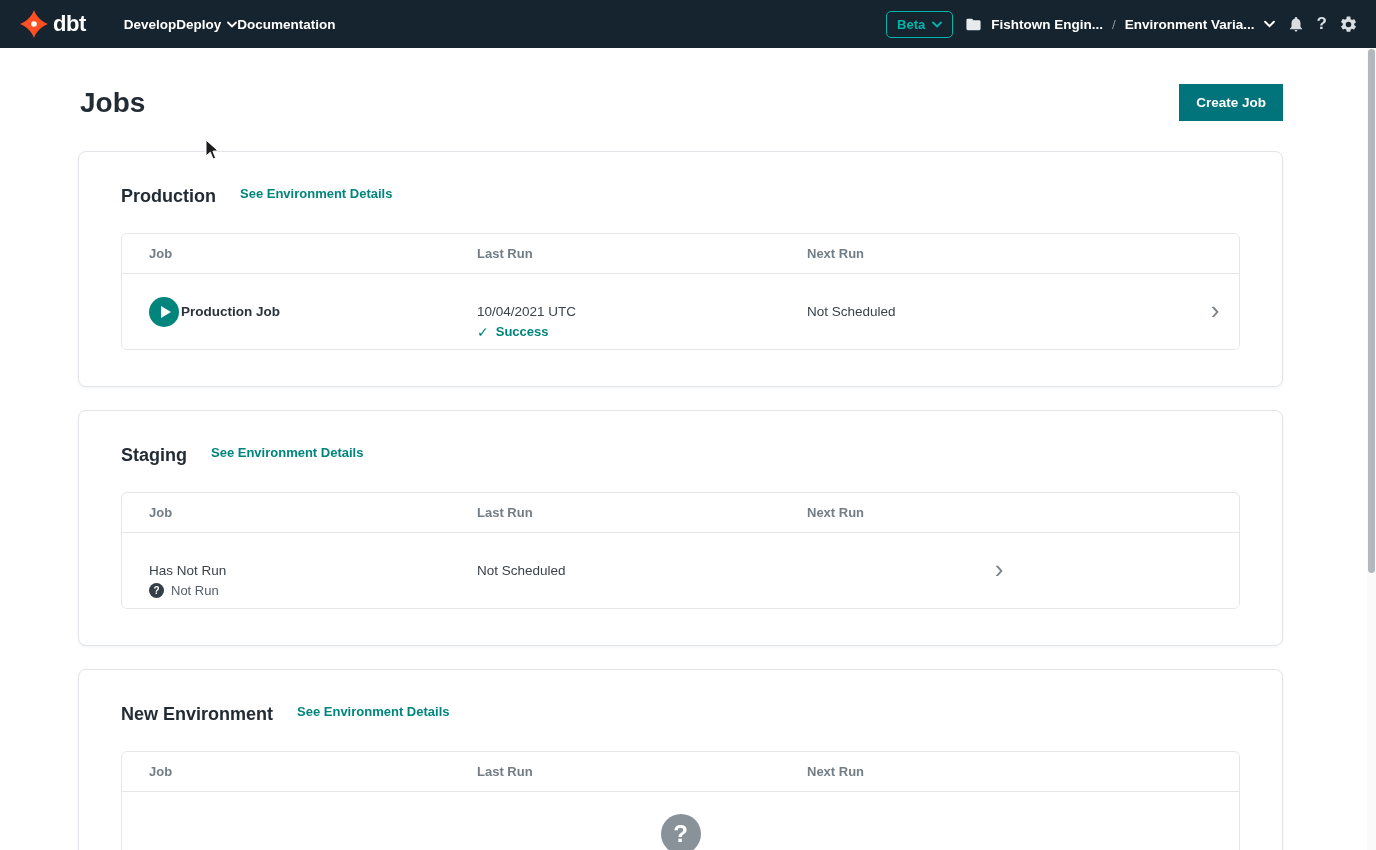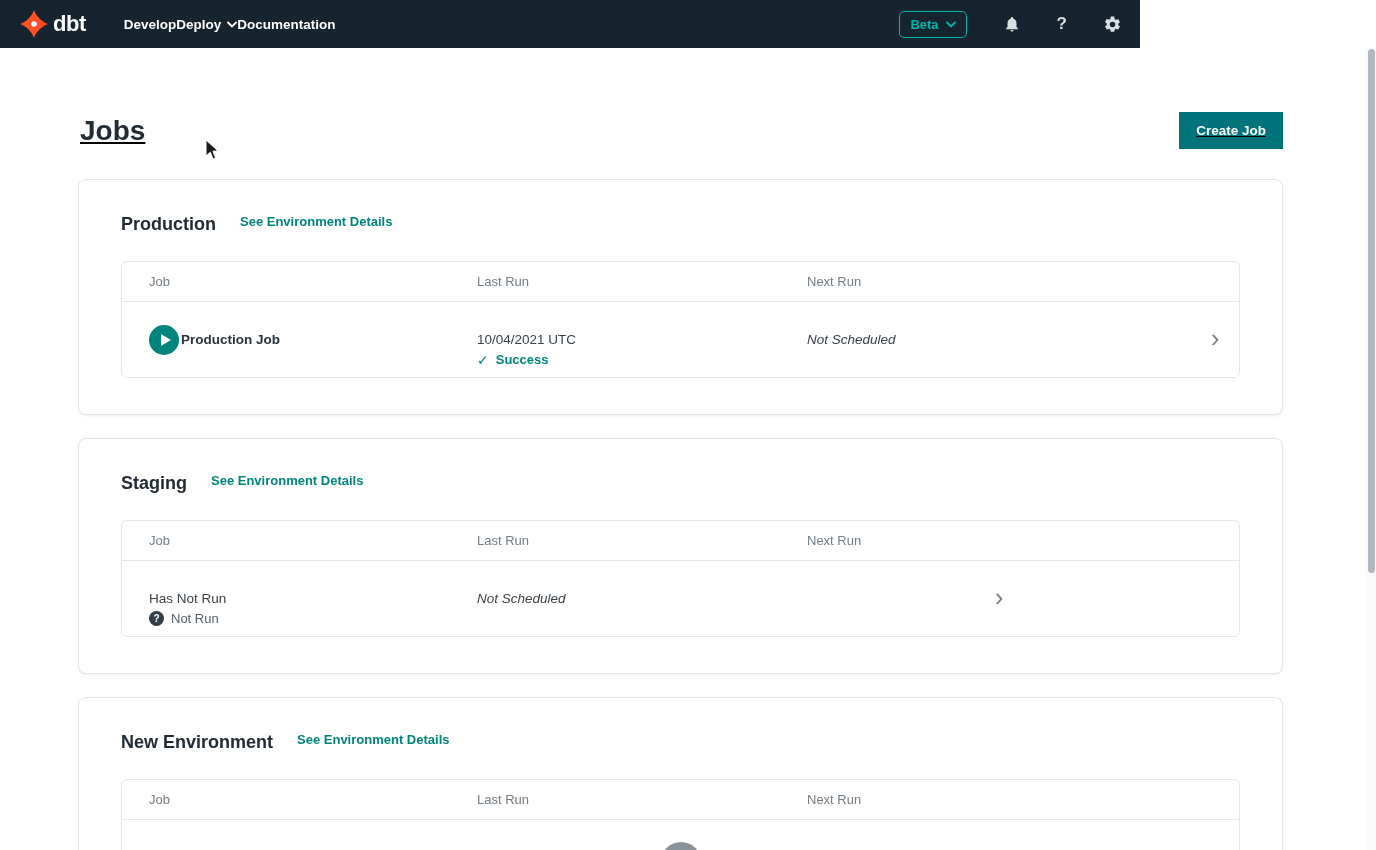--- a/index.html
+++ b/index.html
@@ -16,63 +16,63 @@
   }
   *{box-sizing:border-box;margin:0;padding:0;}
   html,body{width:1376px;height:850px;overflow:hidden;}
   body{
     font-family:"Liberation Sans","DejaVu Sans",sans-serif;
     background:#ffffff;
     position:relative;
   }
   
   .navbar{
-    position:fixed;top:0;left:0;width:1140px;height:48px;
+    position:fixed;top:0;left:0;width:1376px;height:48px;
     background:var(--navbar-bg);
     display:flex;align-items:center;
     padding:0 18px 0 20px;z-index:50;
   }
   .logo{display:flex;align-items:center;gap:5px;margin-right:38px;cursor:pointer;}
   .logo-text{color:#fff;font-size:22px;font-weight:700;letter-spacing:-0.5px;}
   .nav-links{display:flex;align-items:center;}
   .nav-link{color:#fff;font-size:13.5px;font-weight:600;cursor:pointer;display:flex;align-items:center;gap:6px;}
-  .nav-right{margin-left:auto;display:flex;align-items:center;gap:36px;}
+  .nav-right{margin-left:auto;display:flex;align-items:center;gap:12px;}
   .beta-pill{
     border:1.5px solid var(--beta-teal);color:var(--beta-teal);
     border-radius:5px;padding:5px 10px;font-size:13px;font-weight:700;
     display:flex;align-items:center;gap:7px;cursor:pointer;background:transparent;
   }
   .breadcrumb{display:flex;align-items:center;gap:9px;color:#fff;font-size:13.5px;font-weight:600;}
   .crumb{cursor:pointer;max-width:150px;white-space:nowrap;overflow:hidden;}
   .crumb-sep{color:#8a949c;font-weight:400;}
   .nav-icon{display:flex;align-items:center;cursor:pointer;}
   .help-glyph{color:#d9dee2;font-size:17px;font-weight:700;cursor:pointer;}
   
   .main{padding:48px 93px 0 78px;}
-  .page-head{display:flex;align-items:center;justify-content:space-between;margin:64px 0 30px;text-decoration:underline;}
+  .page-head{display:flex;align-items:center;justify-content:space-between;margin:36px 0 30px;}
   .page-title{font-size:28px;font-weight:700;color:var(--ink);margin-left:2px;}
   .create-job-btn{
     background:var(--teal-dark);color:#fff;border:none;border-radius:0;
     font-family:inherit;font-size:13.5px;font-weight:600;
     padding:11px 17px;cursor:pointer;
   }
   
   .env-card{
     background:#fff;border:1px solid var(--card-border);border-radius:8px;
     box-shadow:0 1px 3px rgba(20,30,40,0.06);
     margin-bottom:23px;
   }
   .env-head{display:flex;gap:24px;padding:34px 42px 26px;}
   .env-name{font-size:18px;font-weight:700;color:var(--ink);}
   .env-link{font-size:13px;font-weight:700;color:var(--teal);text-decoration:none;cursor:pointer;}
   .job-table{margin:0 42px 36px;border:1px solid var(--border);border-radius:6px;overflow:hidden;}
   .job-table-header{
     display:grid;grid-template-columns:328px 330px 1fr 48px;
     align-items:center;height:39px;padding-left:27px;
-    color:var(--gray-text);font-size:13px;font-weight:400;
+    color:var(--gray-text);font-size:13px;font-weight:700;
   }
   .job-row{
     display:grid;grid-template-columns:328px 330px 1fr 48px;
     align-items:center;min-height:76px;padding-left:27px;
     border-top:1px solid var(--border);cursor:pointer;background:#fff;
   }
   .job-cell{display:flex;align-items:center;gap:2px;}
   .play-btn{
     width:30px;height:30px;border-radius:50%;background:var(--teal);
     display:flex;align-items:center;justify-content:center;flex:0 0 auto;cursor:pointer;border:none;
@@ -84,21 +84,21 @@
   .job-name{font-size:13.5px;font-weight:700;color:#2a323a;}
   .lastrun-date{font-size:13.5px;color:var(--body-text);margin-bottom:5px;margin-top:20px;}
   .lastrun-status{display:flex;align-items:center;gap:7px;font-size:13px;}
   .status-success{color:var(--teal);font-weight:600;}
   .check-icon{font-weight:700;font-size:14px;color:var(--teal);}
   .status-notrun{color:#57606a;font-weight:400;}
   .qmark-icon{
     width:15px;height:15px;border-radius:50%;background:#343e46;color:#fff;
     font-size:10px;font-weight:700;display:flex;align-items:center;justify-content:center;flex:0 0 auto;
   }
-  .nextrun{font-size:13.5px;color:var(--body-text);font-style:italic;}
+  .nextrun{font-size:13.5px;color:var(--body-text);}
   .row-chevron{font-size:26px;color:#7a838b;line-height:1;justify-self:center;margin-top:-4px;}
   .empty-row{
     border-top:1px solid var(--border);height:160px;
     display:flex;justify-content:center;padding-top:22px;background:#fff;
   }
   .empty-qmark{
     width:40px;height:40px;border-radius:50%;background:#8a9299;color:#fff;
     font-size:24px;font-weight:700;display:flex;align-items:center;justify-content:center;
   }
   
@@ -137,20 +137,35 @@
   </nav>
   <div class="nav-right">
     <button class="beta-pill">
       <span>Beta</span>
       <span style="display:flex;">
         <svg width="10" height="7" viewBox="0 0 10 7">
             <path d="M1 1.5 L5 5.5 L9 1.5" fill="none" stroke="#00b5ab" stroke-width="1.8" stroke-linecap="round"></path>
           </svg>
       </span>
     </button>
+    <div class="breadcrumb">
+      <span class="nav-icon">
+        <svg width="17" height="17" viewBox="0 0 24 24" fill="#e8ebee">
+            <path d="M10 4H4c-1.1 0-2 .9-2 2v12c0 1.1.9 2 2 2h16c1.1 0 2-.9 2-2V8c0-1.1-.9-2-2-2h-8l-2-2z"></path>
+          </svg>
+      </span>
+      <span class="crumb">Fishtown Engin...</span>
+      <span class="crumb-sep">/</span>
+      <span class="crumb">Environment Varia...</span>
+      <span class="nav-icon">
+        <svg width="11" height="8" viewBox="0 0 10 7">
+            <path d="M1 1.5 L5 5.5 L9 1.5" fill="none" stroke="#ffffff" stroke-width="1.8" stroke-linecap="round"></path>
+          </svg>
+      </span>
+    </div>
     <span class="nav-icon">
       <svg width="18" height="18" viewBox="0 0 24 24" fill="#d9dee2">
           <path d="M12 22c1.1 0 2-.9 2-2h-4c0 1.1.9 2 2 2zm6-6v-5c0-3.07-1.63-5.64-4.5-6.32V4c0-.83-.67-1.5-1.5-1.5S10.5 3.17 10.5 4v.68C7.64 5.36 6 7.92 6 11v5l-2 2v1h16v-1l-2-2z"></path>
         </svg>
     </span>
     <span class="help-glyph">?</span>
     <span class="nav-icon">
       <svg width="19" height="19" viewBox="0 0 24 24" fill="#d9dee2">
           <path d="M19.14 12.94c.04-.3.06-.61.06-.94s-.02-.64-.07-.94l2.03-1.58a.5.5 0 00.12-.64l-1.92-3.32a.5.5 0 00-.61-.22l-2.39.96a7.3 7.3 0 00-1.62-.94l-.36-2.54A.5.5 0 0013.89 2h-3.78a.5.5 0 00-.49.42l-.36 2.54c-.59.24-1.13.56-1.62.94l-2.39-.96a.5.5 0 00-.61.22L2.72 8.48a.5.5 0 00.12.64l2.03 1.58c-.05.3-.07.63-.07.94s.02.64.07.94l-2.03 1.58a.5.5 0 00-.12.64l1.92 3.32c.14.24.42.34.61.22l2.39-.96c.49.38 1.03.7 1.62.94l.36 2.54c.04.24.25.42.49.42h3.78c.24 0 .45-.18.49-.42l.36-2.54c.59-.24 1.13-.56 1.62-.94l2.39.96c.23.09.47 0 .61-.22l1.92-3.32a.5.5 0 00-.12-.64l-2.03-1.58zM12 15.5a3.5 3.5 0 110-7 3.5 3.5 0 010 7z"></path>
         </svg>

